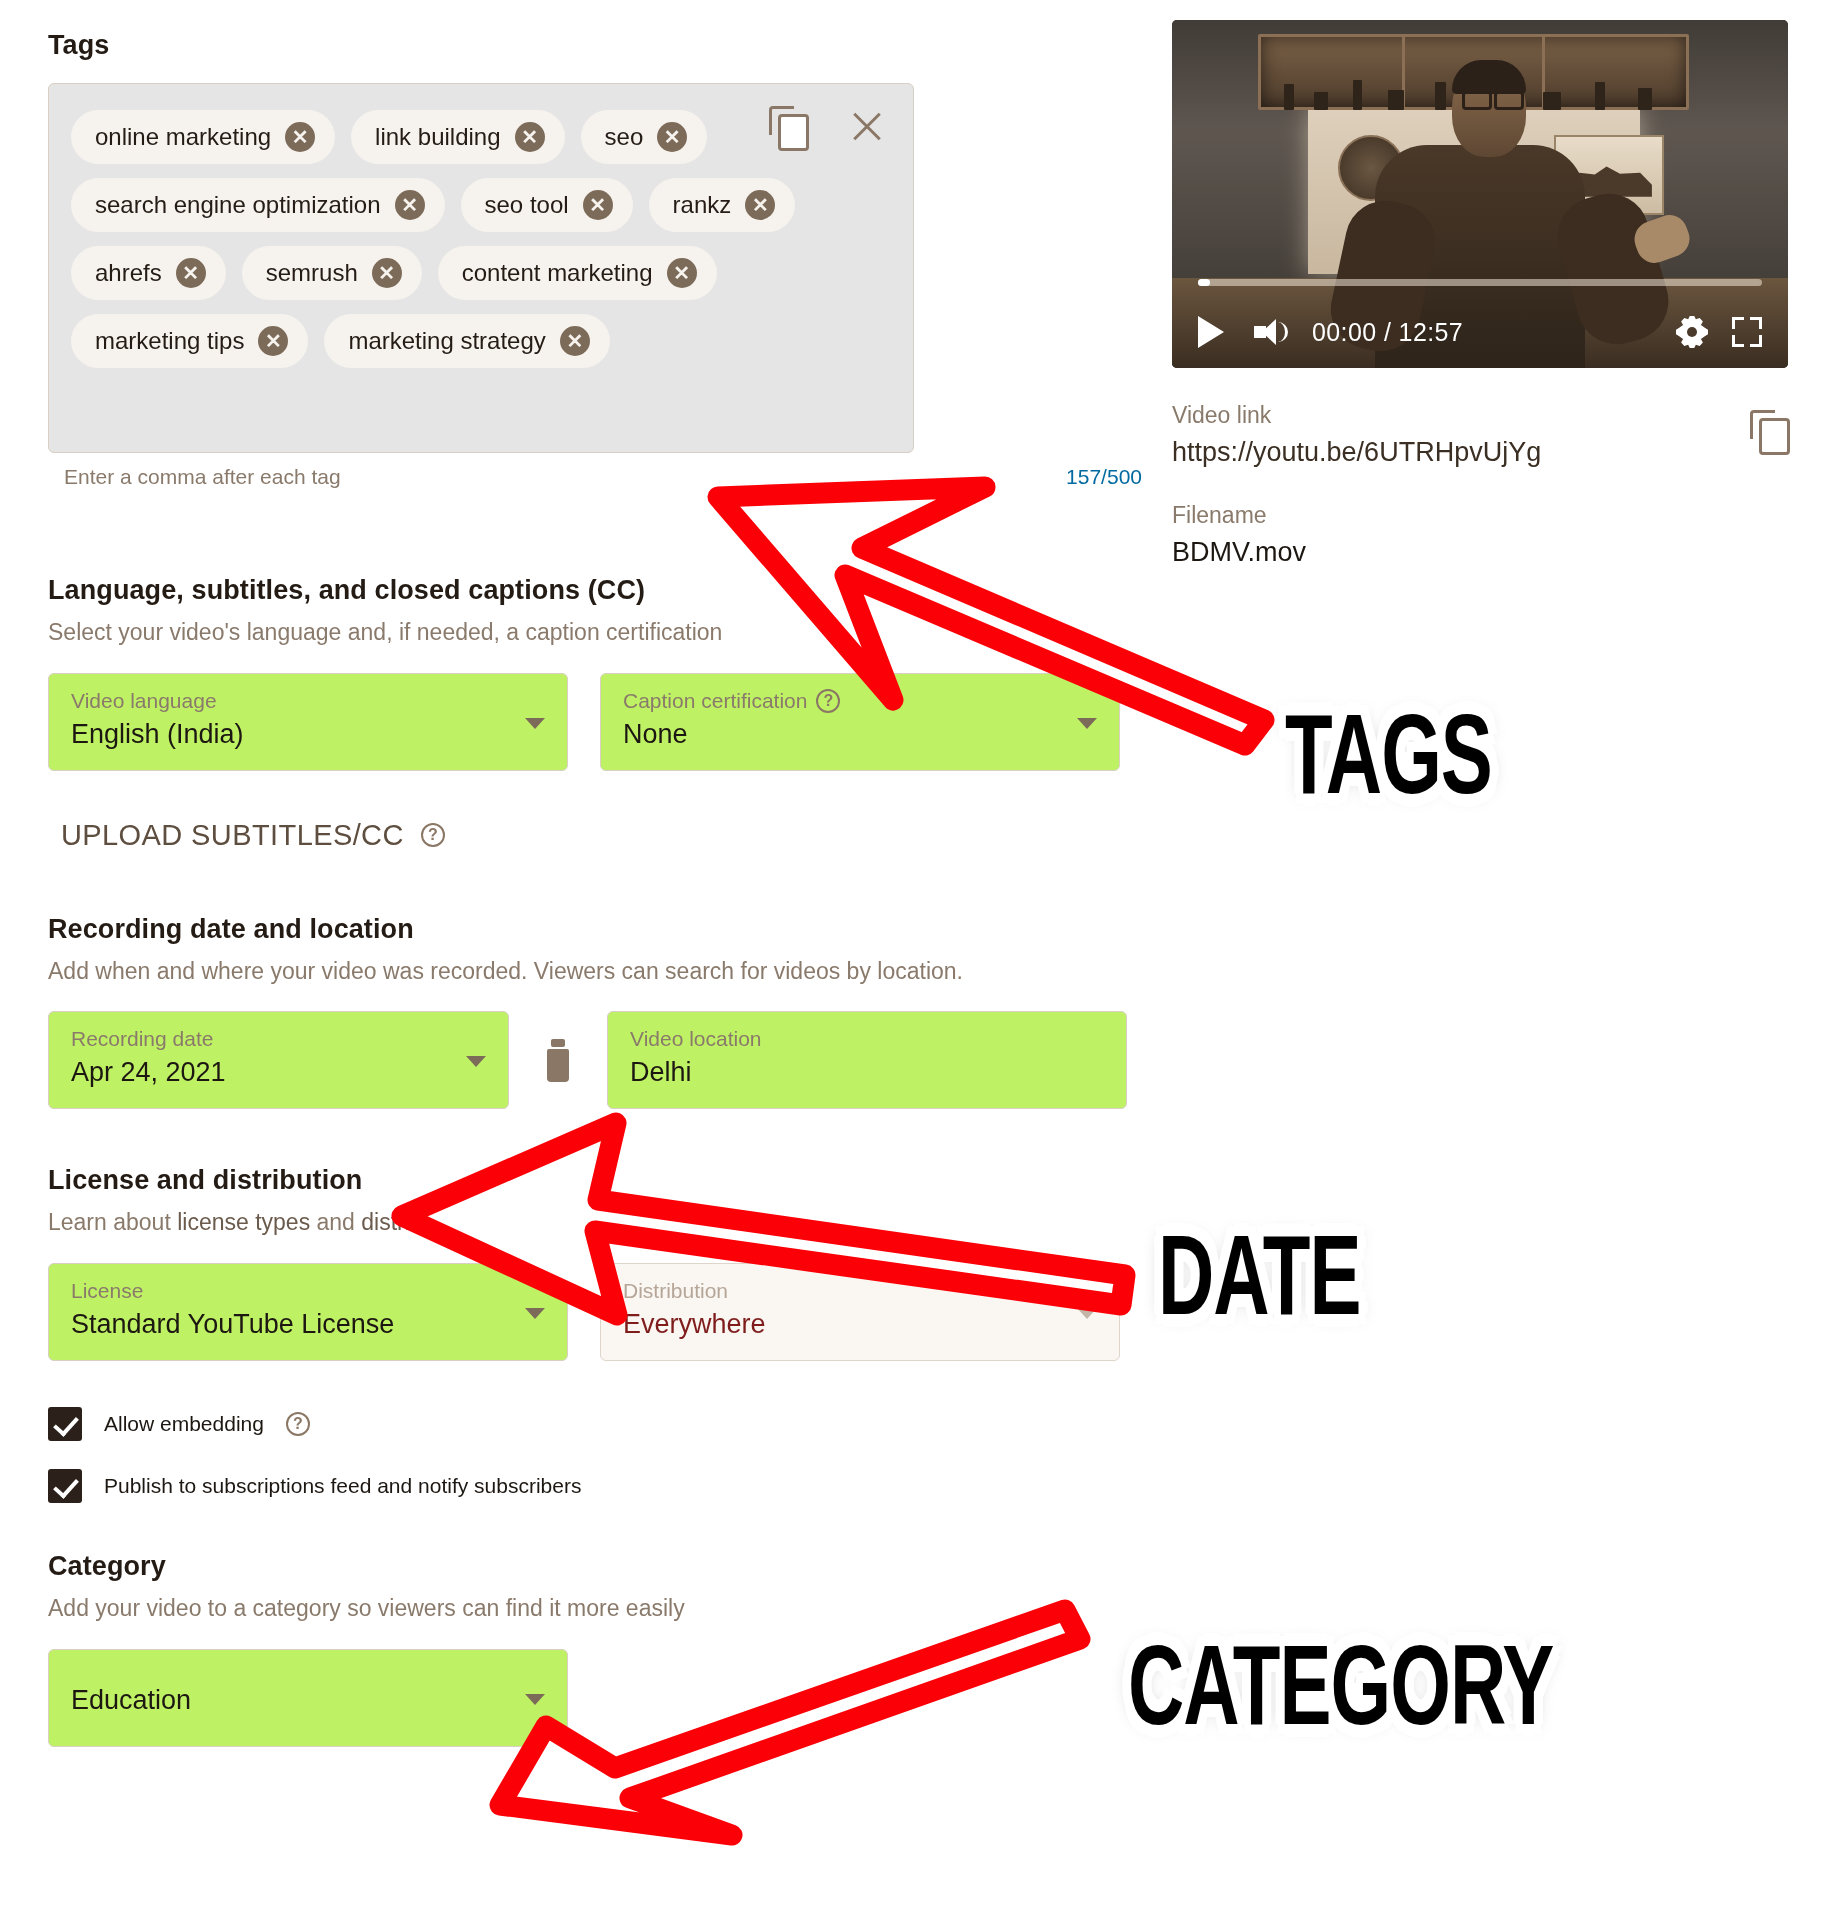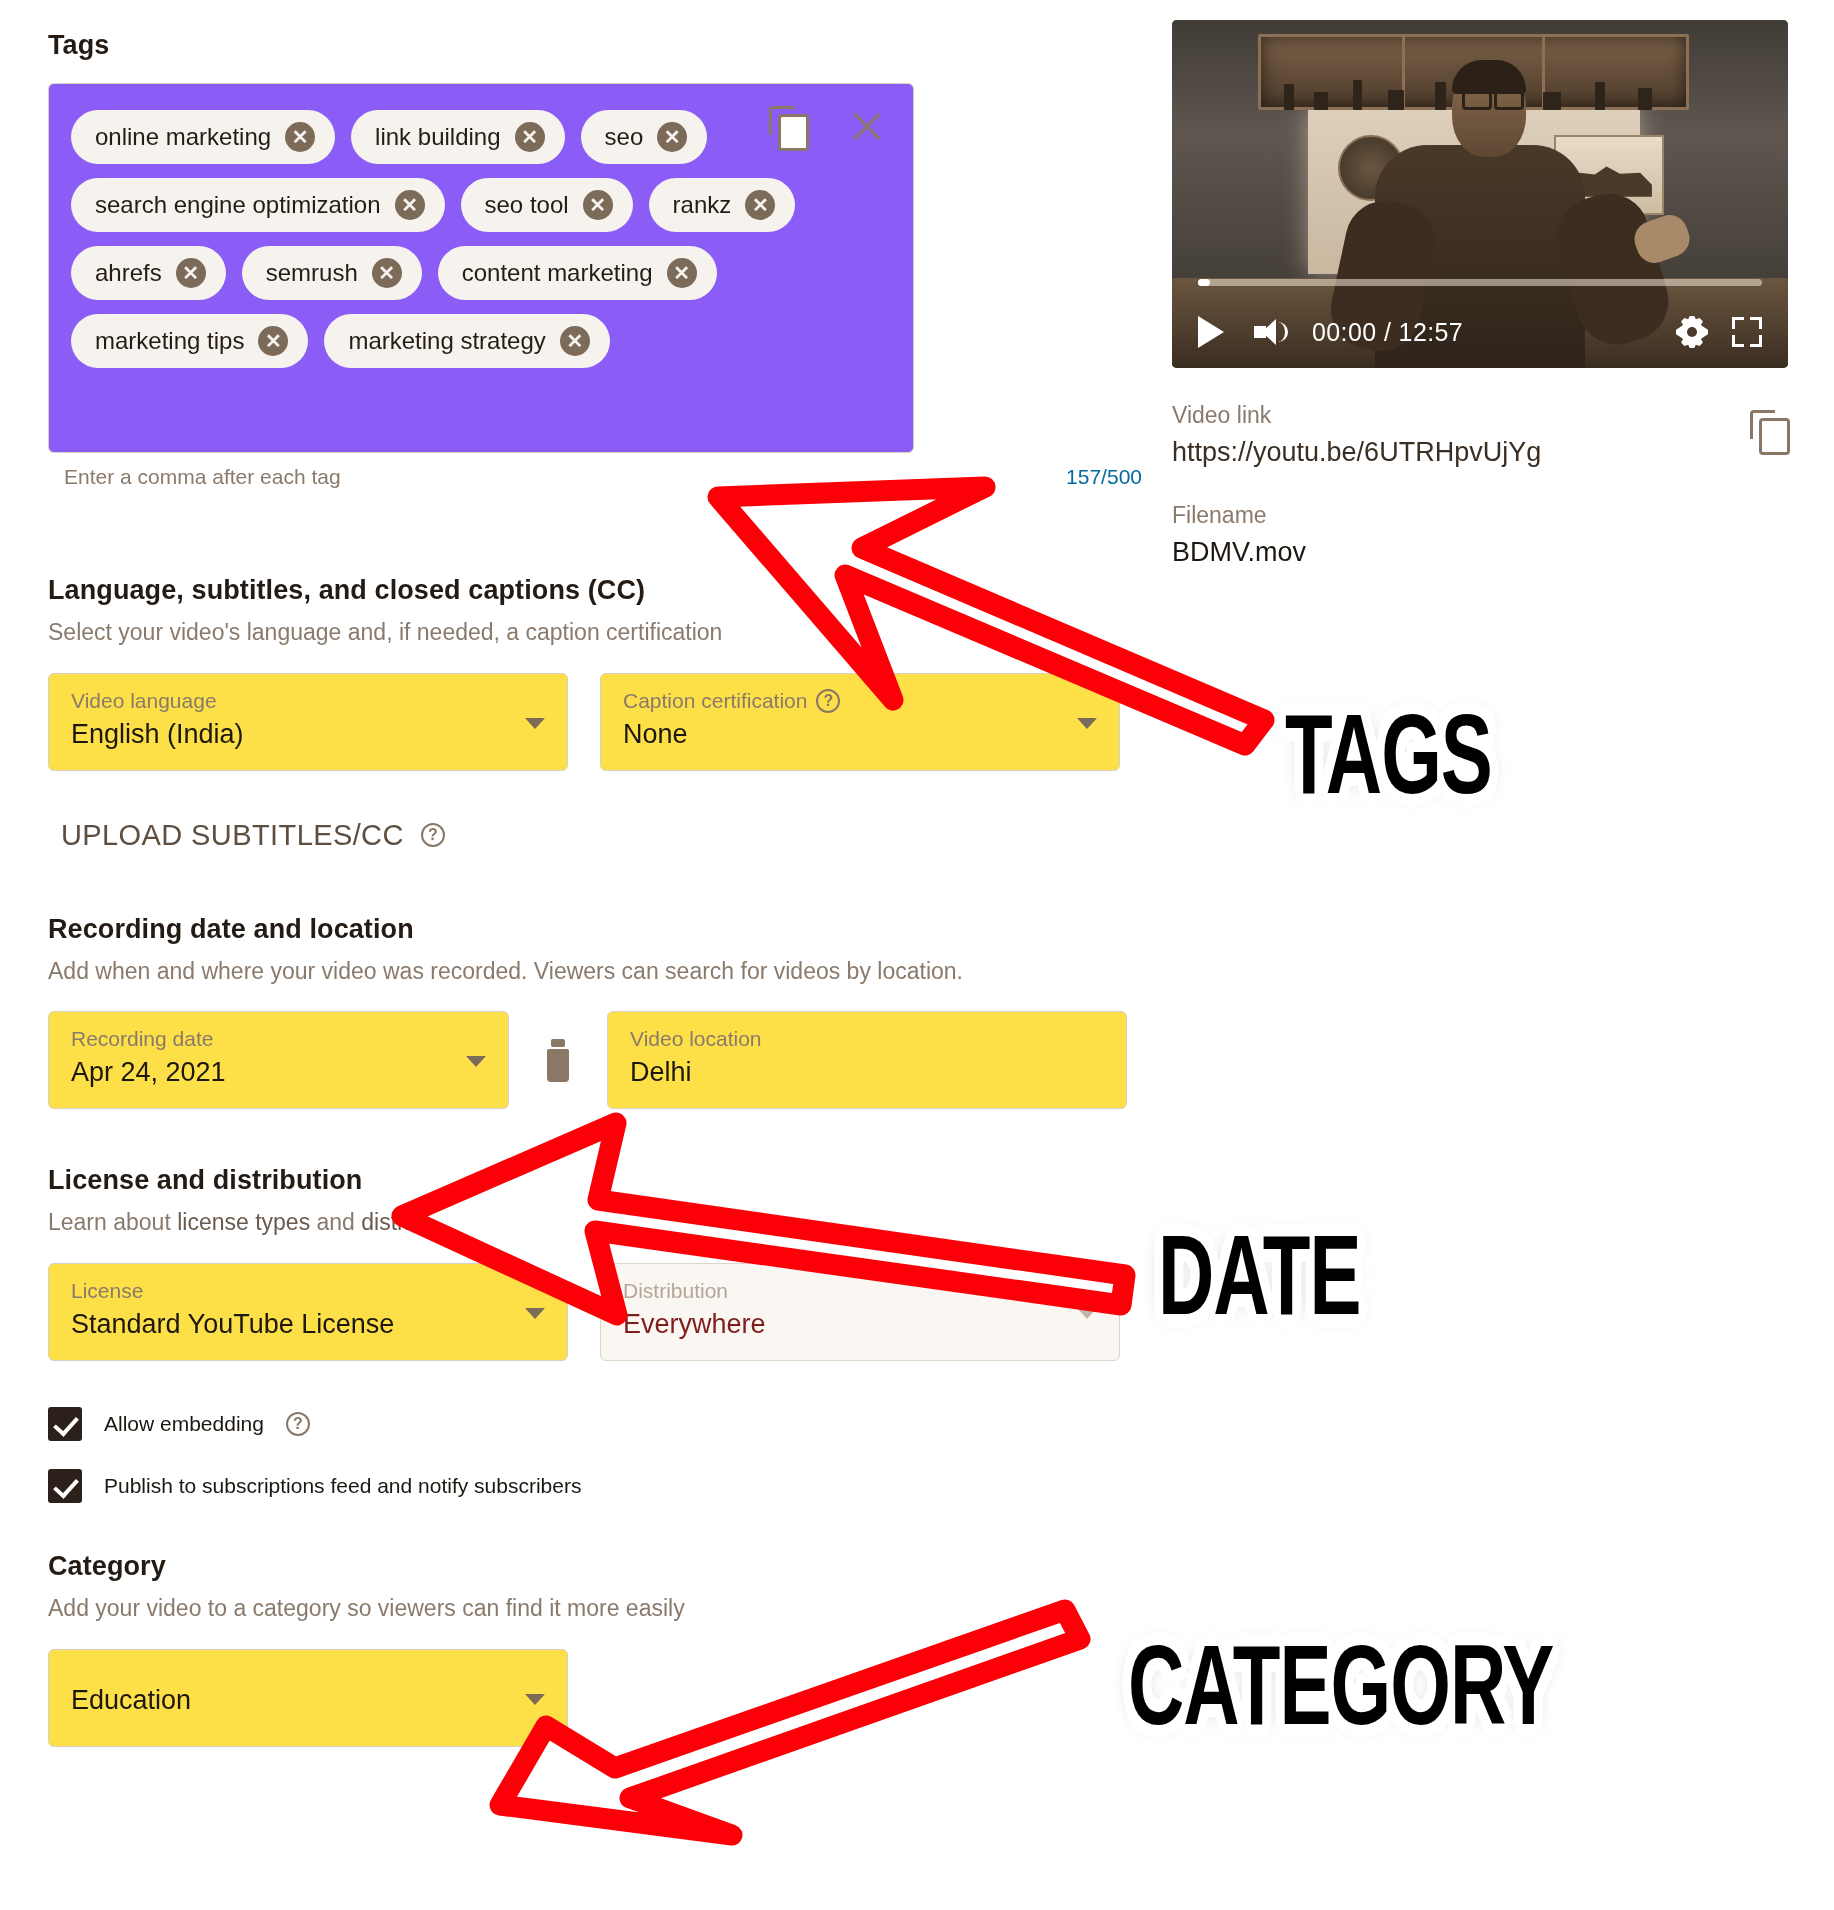--- a/index.html
+++ b/index.html
@@ -45,21 +45,21 @@
   .desc-strong { color: #6b5b4c; }
 
   
   .tags-box {
     position: relative;
     margin-top: 22px;
     width: 866px;
     min-height: 370px;
     border: 1px solid #d9cfc4;
     border-radius: 6px;
-    background: #8b5cf6;
+    background: #e5e5e5;
     padding: 26px 22px 20px 22px;
   }
   .chip-row {
     display: flex;
     flex-wrap: wrap;
     gap: 14px 16px;
     width: 860px;
   }
   .chip {
     display: inline-flex;
@@ -143,21 +143,21 @@
   .counter-text { font-size: 21px; color: #0369a1; }
 
   
   .field-row { display: flex; gap: 32px; margin-top: 24px; align-items: flex-start; }
   .field {
     position: relative;
     width: 520px;
     height: 98px;
     border: 1px solid #d9cfc4;
     border-radius: 6px;
-    background: #fde047;
+    background: #bef264;
     padding: 15px 20px 0 22px;
   }
   .field.disabled { background: #faf6f2; border-color: #ded5cb; }
   .field-label {
     font-size: 21px;
     color: #8a7a6b;
     display: flex;
     align-items: center;
     gap: 9px;
   }

